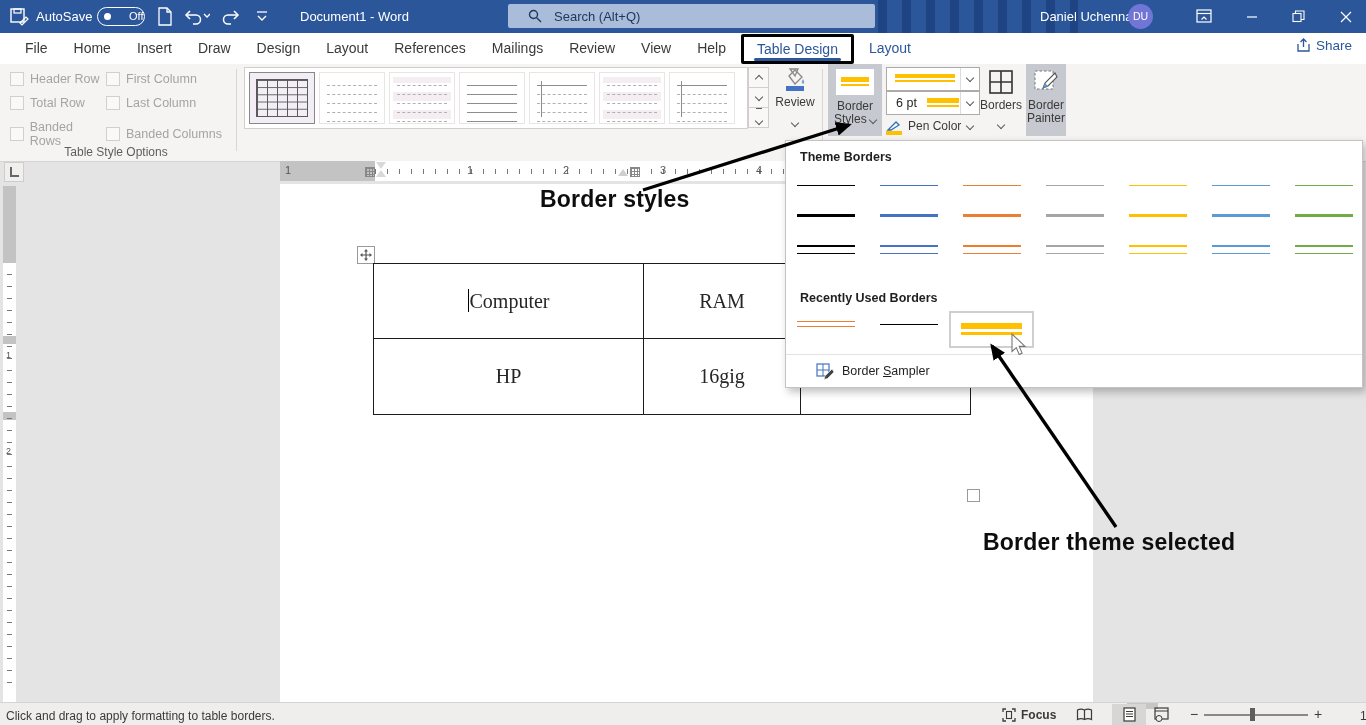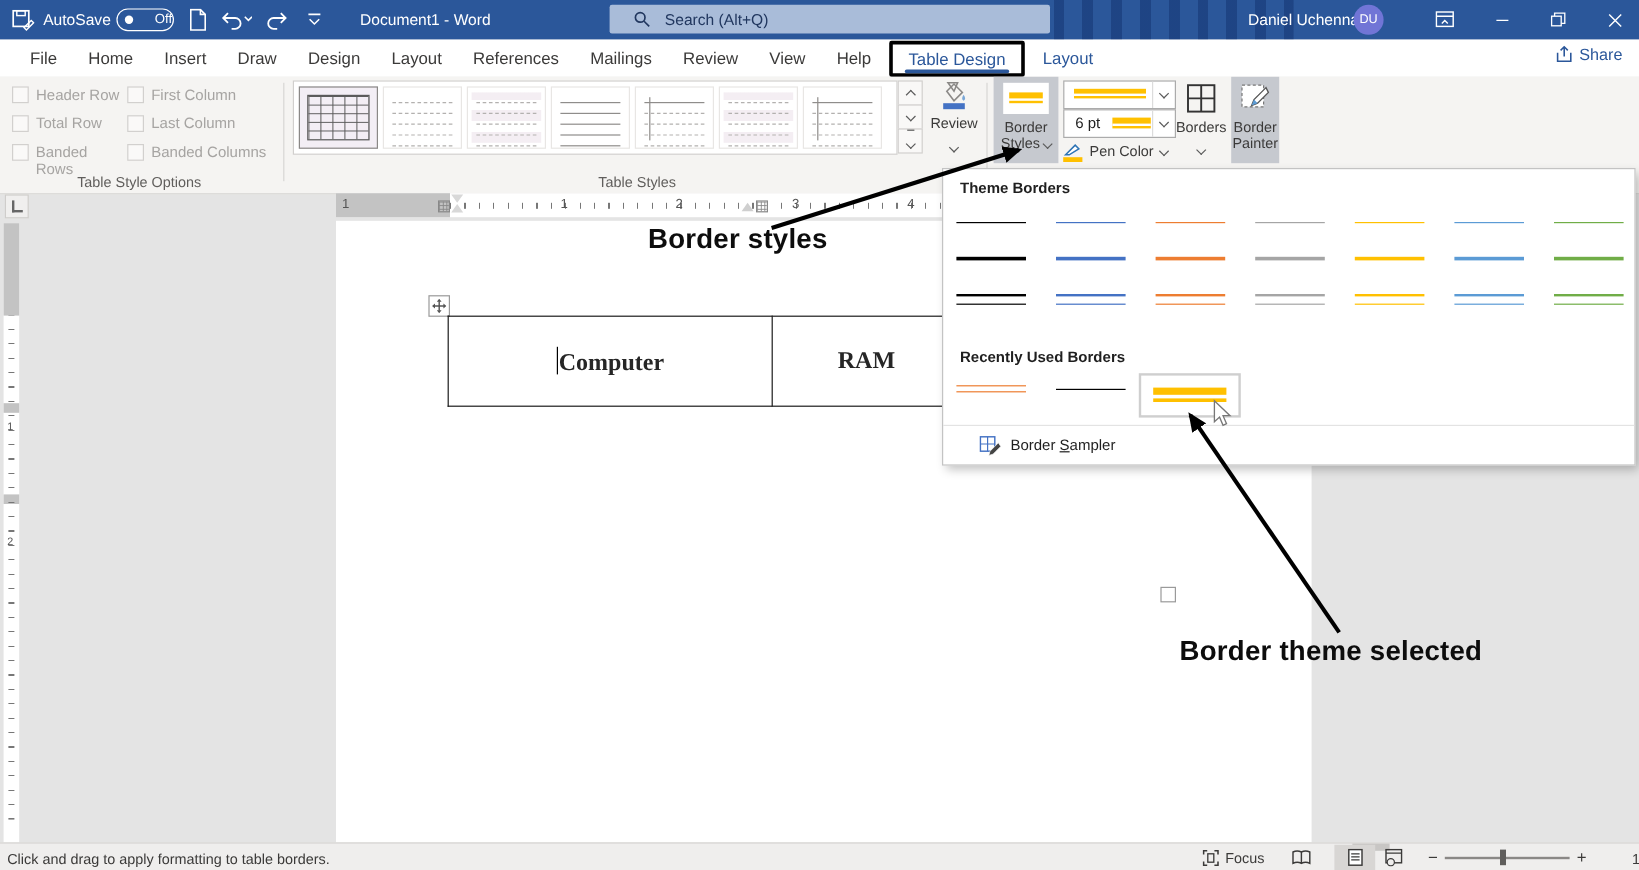--- a/index.html
+++ b/index.html
@@ -27,21 +27,21 @@
   #tabs{display:flex;align-items:center;height:31px;padding-left:12px;}
   .tab{padding:0 13px;font-size:14px;color:#3b3a39;line-height:29px;white-space:nowrap;}
   .tab.ctx{color:#2b579a;}
   .tab-active-wrap{border:3px solid #000;border-radius:2px;margin:0 2px;}
   .tab.active{color:#2b579a;position:relative;line-height:24px;}
   .tab.active::after{content:"";position:absolute;left:10px;right:10px;bottom:0;height:3px;background:#2b579a;border-radius:2px;}
   #share{right:14px;top:5px;color:#2b579a;font-size:13.5px;display:flex;align-items:center;gap:5px;}
   
   #ribbon{left:0;top:64px;width:1366px;height:97px;background:#f5f4f2;border-bottom:1px solid #d8d6d4;}
   .vsep{top:5px;width:1px;height:82px;background:#d8d6d4;}
-  .cbrow{display:flex;align-items:flex-start;gap:6px;font-size:12.5px;color:#a6a4a2;}
+  .cbrow{display:flex;align-items:center;gap:6px;font-size:12.5px;color:#a6a4a2;}
   .cbox{width:12px;height:12px;border:1px solid #d2d0ce;background:#faf9f8;}
   .grouplabel{font-size:12px;color:#605e5c;text-align:center;}
   #gallery{left:244px;top:3px;width:502px;height:60px;background:#fff;border:1px solid #d1cfcd;}
   .thumb{position:absolute;top:4px;width:64px;height:50px;background:#fff;border:1px solid #e8e6e4;}
   .thumb.sel{background:#f3eef5;border:1px solid #8a8886;}
   .g1{position:absolute;inset:6px;border:1px solid #5a5a5a;
     background-image:linear-gradient(to right,#5a5a5a 1px,transparent 1px),linear-gradient(to bottom,#5a5a5a 1px,transparent 1px);
     background-size:20% 20%;}
   .rr{height:8px;border-bottom:1px dashed #b3b1af;margin:0 5px;}
   .rr.solid{border-bottom:1px solid #8f8d8b;}
@@ -65,21 +65,21 @@
   #tabsel .L{position:absolute;left:5px;top:4px;width:7px;height:8px;border-left:2px solid #666;border-bottom:2px solid #666;}
   #vruler{left:3px;top:186px;width:13px;height:516px;background:#fff;}
   #vruler .blk{left:0;width:13px;background:#c3c3c3;}
   #vruler .ticks{left:4px;top:77px;width:5px;height:420px;
     background:repeating-linear-gradient(0deg,#777 0 1px,transparent 1px 12px);}
   #vruler .vnum{position:absolute;left:3px;font-size:9px;color:#555;}
   
   #page{left:280px;top:184px;width:813px;height:518px;background:#fff;}
   #doctable{position:absolute;left:373px;top:263px;border-collapse:collapse;font-family:"Liberation Serif",serif;font-size:20px;color:#262626;}
   #doctable td{border:1px solid #1c1c1c;text-align:center;vertical-align:middle;}
-  #doctable tr.hdr td{font-weight:bold;}
+  #doctable tr.hdr td{font-weight:normal;}
   .caret{display:inline-block;width:1px;height:23px;background:#000;vertical-align:-4px;margin-right:1px;}
   #movehandle{left:357px;top:246px;width:16px;height:16px;background:#fff;border:1px solid #9a9a9a;display:flex;align-items:center;justify-content:center;}
   #resizehandle{left:967px;top:489px;width:11px;height:11px;background:#fff;border:1px solid #9a9a9a;}
   
   #dropdown{left:785px;top:140px;width:576px;height:246px;background:#fff;border:1px solid #c3c3c3;
     box-shadow:3px 4px 8px rgba(0,0,0,.25);z-index:40;}
   .ddhead{left:14px;font-size:12.5px;font-weight:bold;color:#1f1f1f;}
   .tsw{position:absolute;width:58px;}
   .tsw.r1{border-top:1.5px solid currentColor;}
   .tsw.r2{border-top:3px solid currentColor;}
@@ -92,21 +92,21 @@
   #ddsep{left:0;top:213px;width:576px;height:1px;background:#e3e3e3;}
   #sampler{left:16px;top:218px;width:576px;height:26px;}
   #sampler .lbl{position:absolute;left:40px;top:5px;font-size:12.5px;color:#1f1f1f;}
   
   .ann{font-size:23px;font-weight:800;color:#0d0d0d;z-index:50;letter-spacing:.2px;}
   #overlay{left:0;top:0;z-index:55;pointer-events:none;}
   
   #statusbar{left:0;top:702px;width:1366px;height:23px;background:#efeeed;border-top:1px solid #d6d4d2;font-size:12px;color:#3b3a39;}
   #hthumb{left:1127px;top:0;width:31px;height:6px;background:#c8c6c4;}
   #viewsel{left:1112px;top:1px;width:34px;height:21px;background:#d8d6d4;display:flex;align-items:center;justify-content:center;}
-  .sic{display:flex;align-items:center;justify-content:flex-end;}
+  .sic{display:flex;align-items:center;justify-content:flex-end;font-weight:bold;}
 </style>
 </head>
 <body>
 
 <div id="app">
 
   <div id="titlebar" class="abs">
     <div class="deco abs"></div>
     <svg class="abs qat-ic" style="left:10px;top:7px" width="19" height="19" viewBox="0 0 19 19">
       <rect x="1" y="2" width="13" height="13" fill="none" stroke="#fff" stroke-width="1.4"></rect>
@@ -302,21 +302,20 @@
     <div class="abs" style="left:770px;top:2px;width:50px;height:70px;text-align:center">
       <svg width="26" height="26" viewBox="0 0 26 26">
         <path d="M8 3 L16 3 L13 10 Z" fill="none" stroke="#8a8886" stroke-width="1.3"></path>
         <path d="M7 10 L13 4 L20 11 L13 18 Z" fill="none" stroke="#8a8886" stroke-width="1.3"></path>
         <path d="M21 13 q2.5 3.5 0 5 q-2.5 -1.5 0 -5" fill="#7aa7d7" stroke="none"></path>
         <rect x="4" y="20" width="18" height="5" fill="#4472c4"></rect>
       </svg>
       <div class="btnlbl">Review</div>
       <div style="margin-top:3px"><span class="chev"></span></div>
     </div>
-    <div class="grouplabel abs" style="left:244px;top:81px;width:574px">Table Styles</div>
     <div class="vsep abs" style="left:822px"></div>
 
     <div class="abs pressed" style="left:828px;top:0;width:54px;height:72px;text-align:center">
       <div style="position:absolute;left:8px;top:5px;width:38px;height:26px;background:#fff">
         <div class="ylw" style="position:absolute;left:5px;top:8px;width:28px;height:5px"></div>
         <div class="ylw" style="position:absolute;left:5px;top:15px;width:28px;height:2px"></div>
       </div>
       <div class="btnlbl" style="margin-top:36px">Border</div>
       <div class="btnlbl"><span>Styles</span> <span class="chev"></span></div>
     </div>
@@ -406,20 +405,25 @@
         <col style="width:270px">
         <col style="width:157px">
         <col style="width:170px">
       </colgroup>
     <tbody>
         <tr class="hdr" style="height:75px">
       <td><span class="caret"></span><span>Computer</span></td>
       <td><span>RAM</span></td>
       <td><span></span></td>
     </tr>
+    <tr style="height:76px">
+      <td><span>HP</span></td>
+      <td><span>16gig</span></td>
+      <td><span>White</span></td>
+    </tr>
   </tbody>
     </table>
   <div id="resizehandle" class="abs"></div>
 
   <div id="dropdown" class="abs">
     <div class="ddhead abs" style="top:9px">Theme Borders</div>
 
     <div class="tsw r1" style="left: 11px; top: 44px; color: rgb(0, 0, 0);"></div>
     <div class="tsw r1" style="left: 94px; top: 44px; color: rgb(68, 114, 196);"></div>
     <div class="tsw r1" style="left: 177px; top: 44px; color: rgb(237, 125, 49);"></div>

